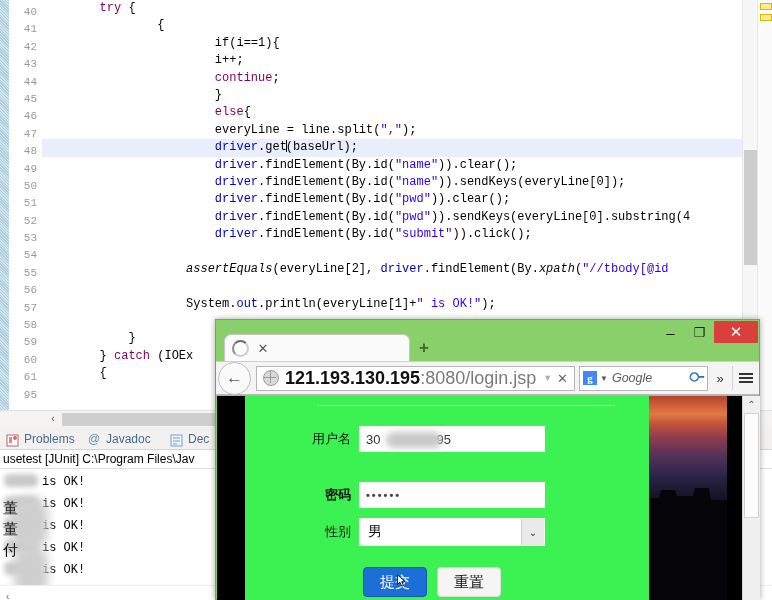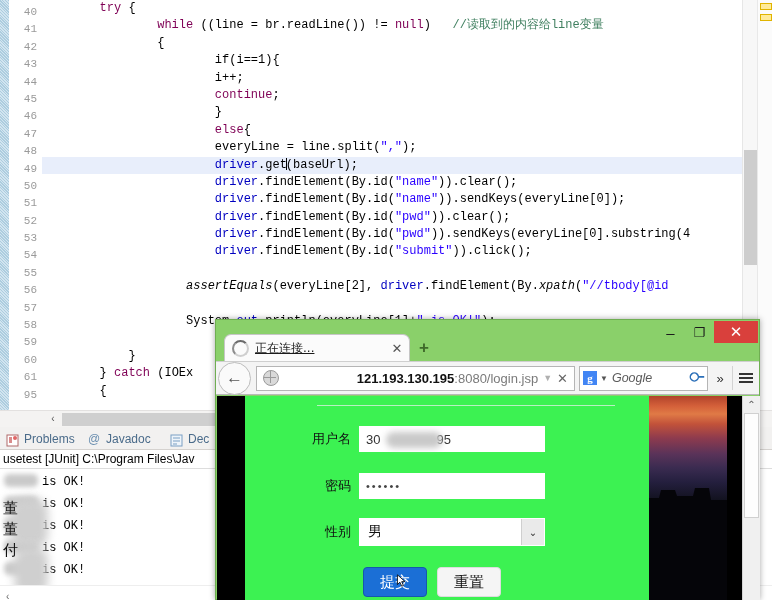--- a/index.html
+++ b/index.html
@@ -111,21 +111,21 @@
 
   .navbar{position:absolute;left:0;top:41px;width:100%;height:34px;background:#f4f4f4;border-top:1px solid #cfcfcf;border-bottom:1px solid #b9b9b9;display:flex;align-items:center;box-sizing:border-box;}
   .backbtn{width:31px;height:31px;margin-left:2px;border-radius:50%;border:1px solid #bdbdbd;background:#fafafa;display:flex;align-items:center;justify-content:center;color:#555;font-size:17px;flex:0 0 auto;}
   .urlbar{
     flex:1;height:25px;margin:0 0 0 5px;background:#fff;border:1px solid #b5b5b5;
     display:flex;align-items:center;padding:0 4px;box-sizing:border-box;
   }
   .globe{width:14px;height:14px;border-radius:50%;border:1px solid #9a9a9a;background:#d9d9d9;margin:0 6px 0 2px;flex:0 0 auto;position:relative;}
   .globe:before{content:"";position:absolute;left:6px;top:0;width:1px;height:12px;background:#9a9a9a;}
   .globe:after{content:"";position:absolute;left:0;top:6px;width:12px;height:1px;background:#9a9a9a;}
-  .urltext{flex:1;font-size:13px;color:#111;white-space:nowrap;overflow:hidden;text-align:right;}
+  .urltext{flex:1;font-size:18px;color:#111;white-space:nowrap;overflow:hidden;}
   .urltext .host{font-weight:bold;color:#111;}
   .urltext .rest{color:#7a7a7a;}
   .urlcaret{color:#b0b0b0;font-size:9px;margin:0 5px;}
   .urlx{color:#666;font-size:13px;margin-right:2px;}
   .searchbar{
     width:129px;height:25px;margin-left:4px;background:#fff;border:1px solid #b5b5b5;
     display:flex;align-items:center;padding:0 3px;box-sizing:border-box;flex:0 0 auto;
   }
   .gicon{width:14px;height:14px;background:#4285f4;color:#fff;font-size:11px;font-weight:bold;text-align:center;line-height:14px;font-family:"Liberation Serif", serif;flex:0 0 auto;}
   .gcaret{color:#555;font-size:8px;margin:0 4px 0 3px;}
@@ -213,21 +213,20 @@
           <div>56</div>
           <div>57</div>
           <div>58</div>
           <div>59</div>
           <div>60</div>
           <div>61</div>
           <div>95</div>
         </div>
       <div class="codearea" id="codearea">
           <div class="cl">        <span class="kw">try</span> {</div>
-          <div class="cl">                <span class="kw">while</span> ((line = br.readLine()) != <span class="kw">null</span>)   <span class="cmt">//读取到的内容给line变量</span></div>
           <div class="cl">                {</div>
           <div class="cl">                        if(i==1){</div>
           <div class="cl">                        i++;</div>
           <div class="cl">                        <span class="kw">continue</span>;</div>
           <div class="cl">                        }</div>
           <div class="cl">                        <span class="kw">else</span>{</div>
           <div class="cl">                        everyLine = line.split(<span class="str">","</span>);</div>
           <div class="cl hl">                        <span class="fld">driver</span>.get<span class="caret"></span>(baseUrl);</div>
           <div class="cl">                        <span class="fld">driver</span>.findElement(By.id(<span class="str">"name"</span>)).clear();</div>
           <div class="cl">                        <span class="fld">driver</span>.findElement(By.id(<span class="str">"name"</span>)).sendKeys(everyLine[0]);</div>
@@ -314,21 +313,20 @@
     <div class="titlebar">
       <div class="winbtns">
         <div class="wb min">–</div>
         <div class="wb max">❐</div>
         <div class="wb close">✕</div>
       </div>
 
       <div class="tabstrip">
         <div class="tab">
           <span class="spinner"></span>
-          <span class="tabtitle">正在连接...</span>
           <span class="tabclose">✕</span>
         </div>
         <div class="newtab">+</div>
       </div>
     </div>
 
     <div class="navbar">
       <div class="backbtn">←</div>
       <div class="urlbar">
         <span class="globe"></span>
@@ -367,21 +365,21 @@
 
         <div class="frow" style="left:44px;top:30px;">
           <div class="flabel">用户名</div>
           <div class="finput">
             <span>30</span>
             <span class="fredact"></span>
             <span style="margin-left:56px;">95</span>
           </div>
         </div>
 
-        <div class="frow" style="left:44px;top:77px;">
+        <div class="frow" style="left:44px;top:86px;font-weight:bold;">
           <div class="flabel">密码</div>
           <div class="finput">
             <span class="dots">••••••</span>
           </div>
         </div>
 
         <div class="frow" style="left:44px;top:122px;">
           <div class="flabel">性别</div>
           <div class="fselect">
             <span>男</span>

